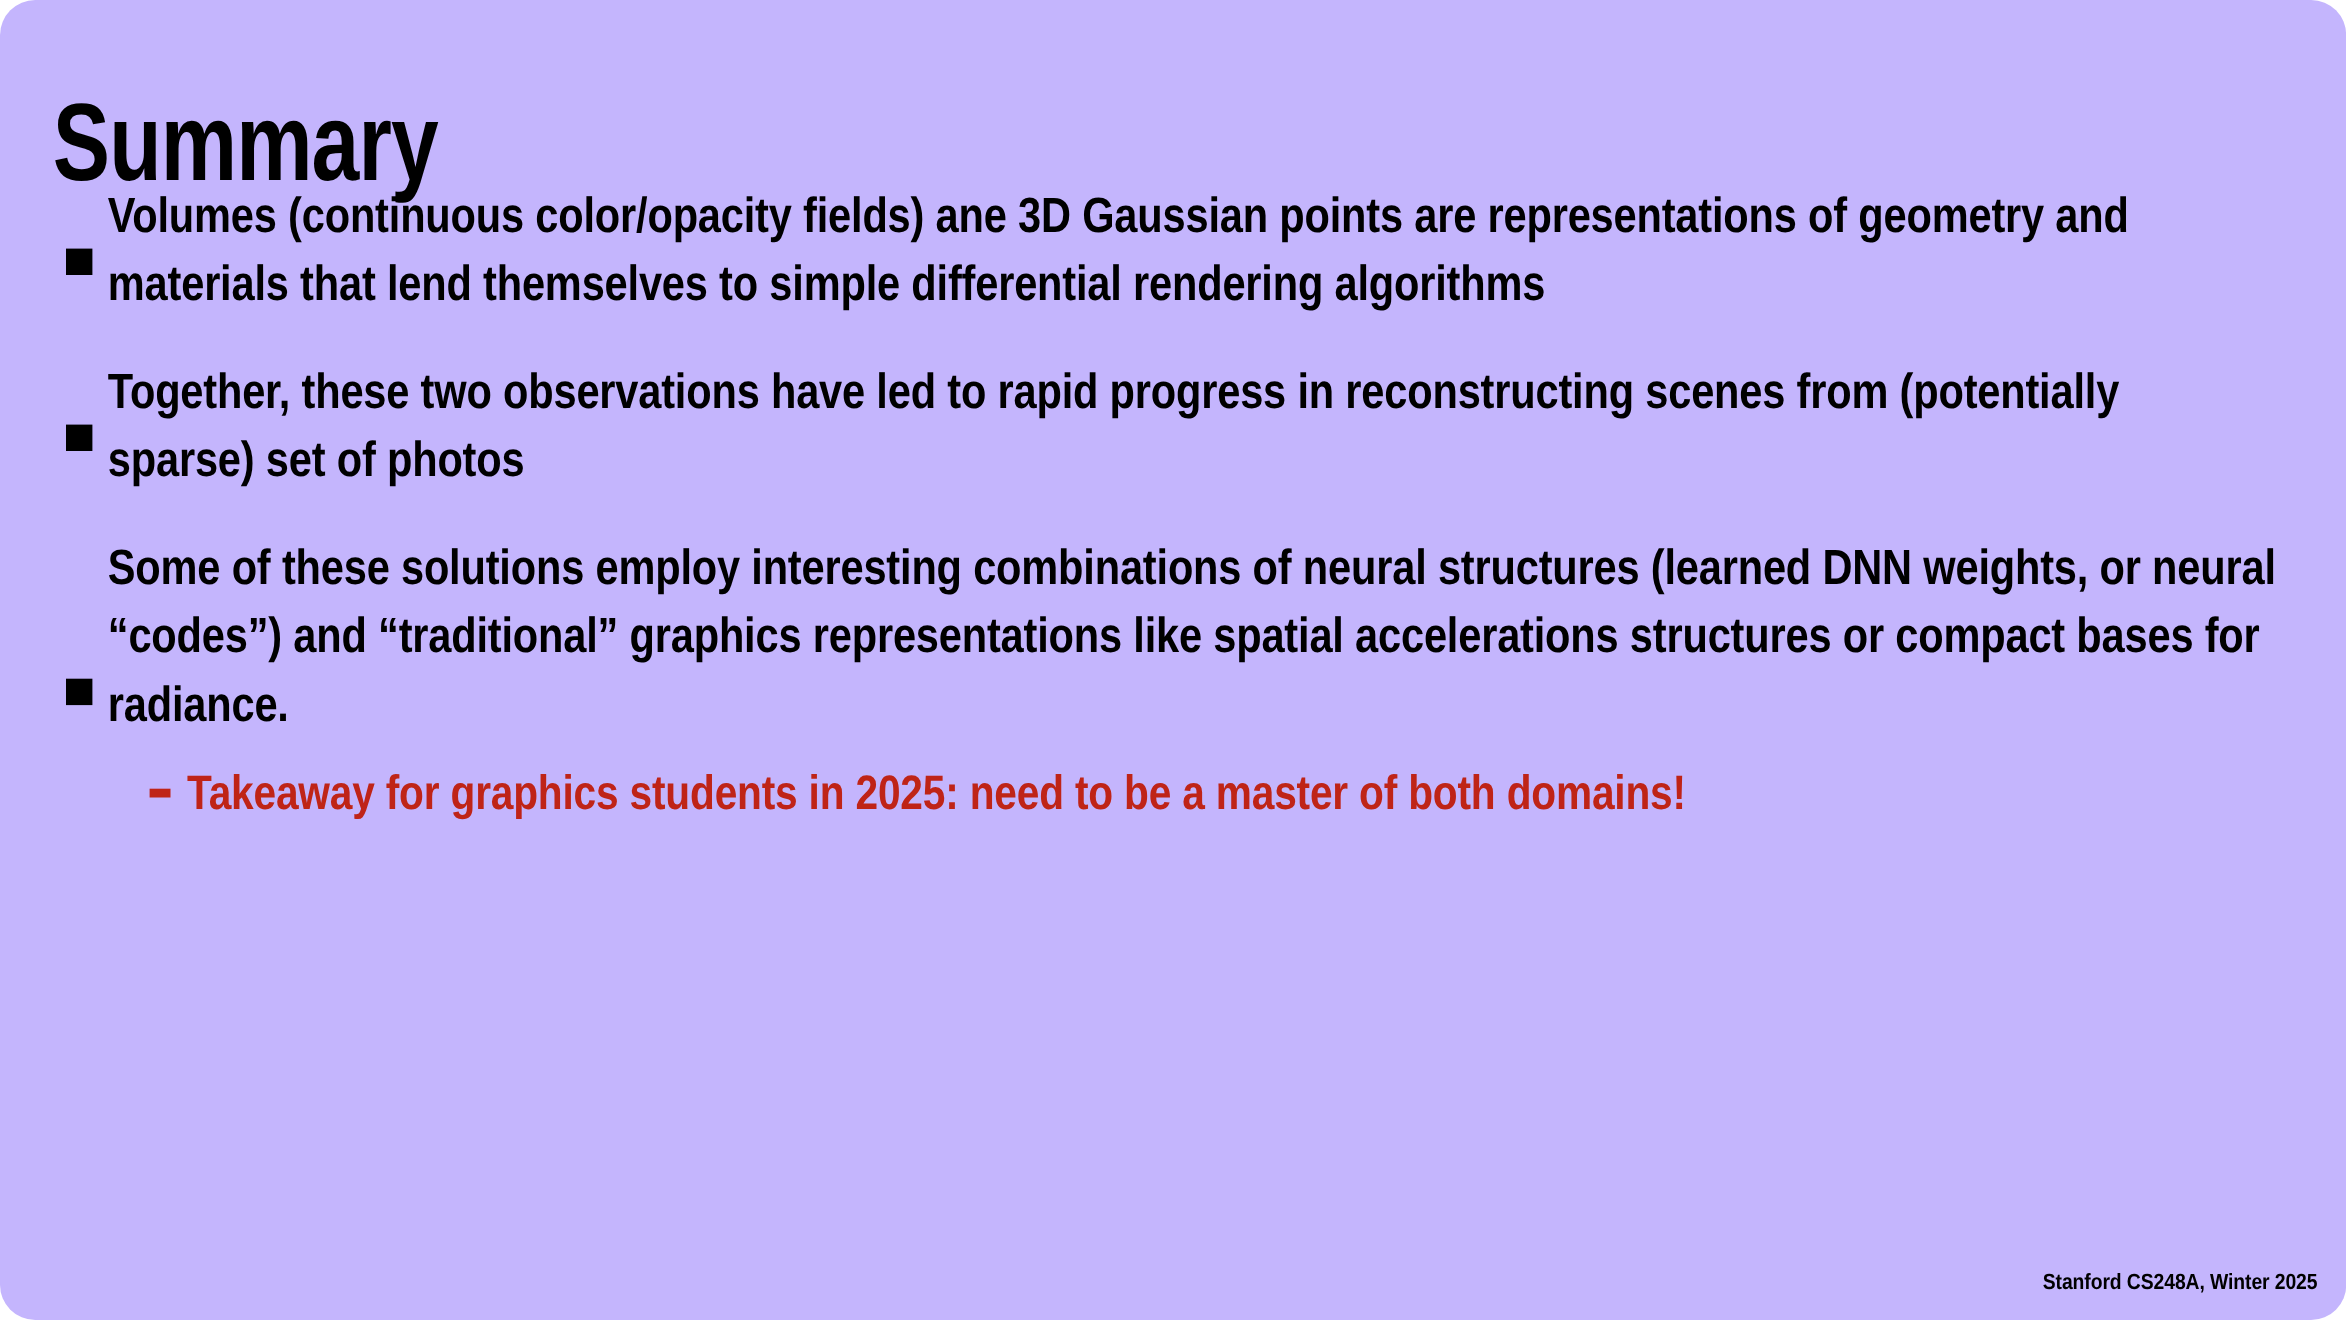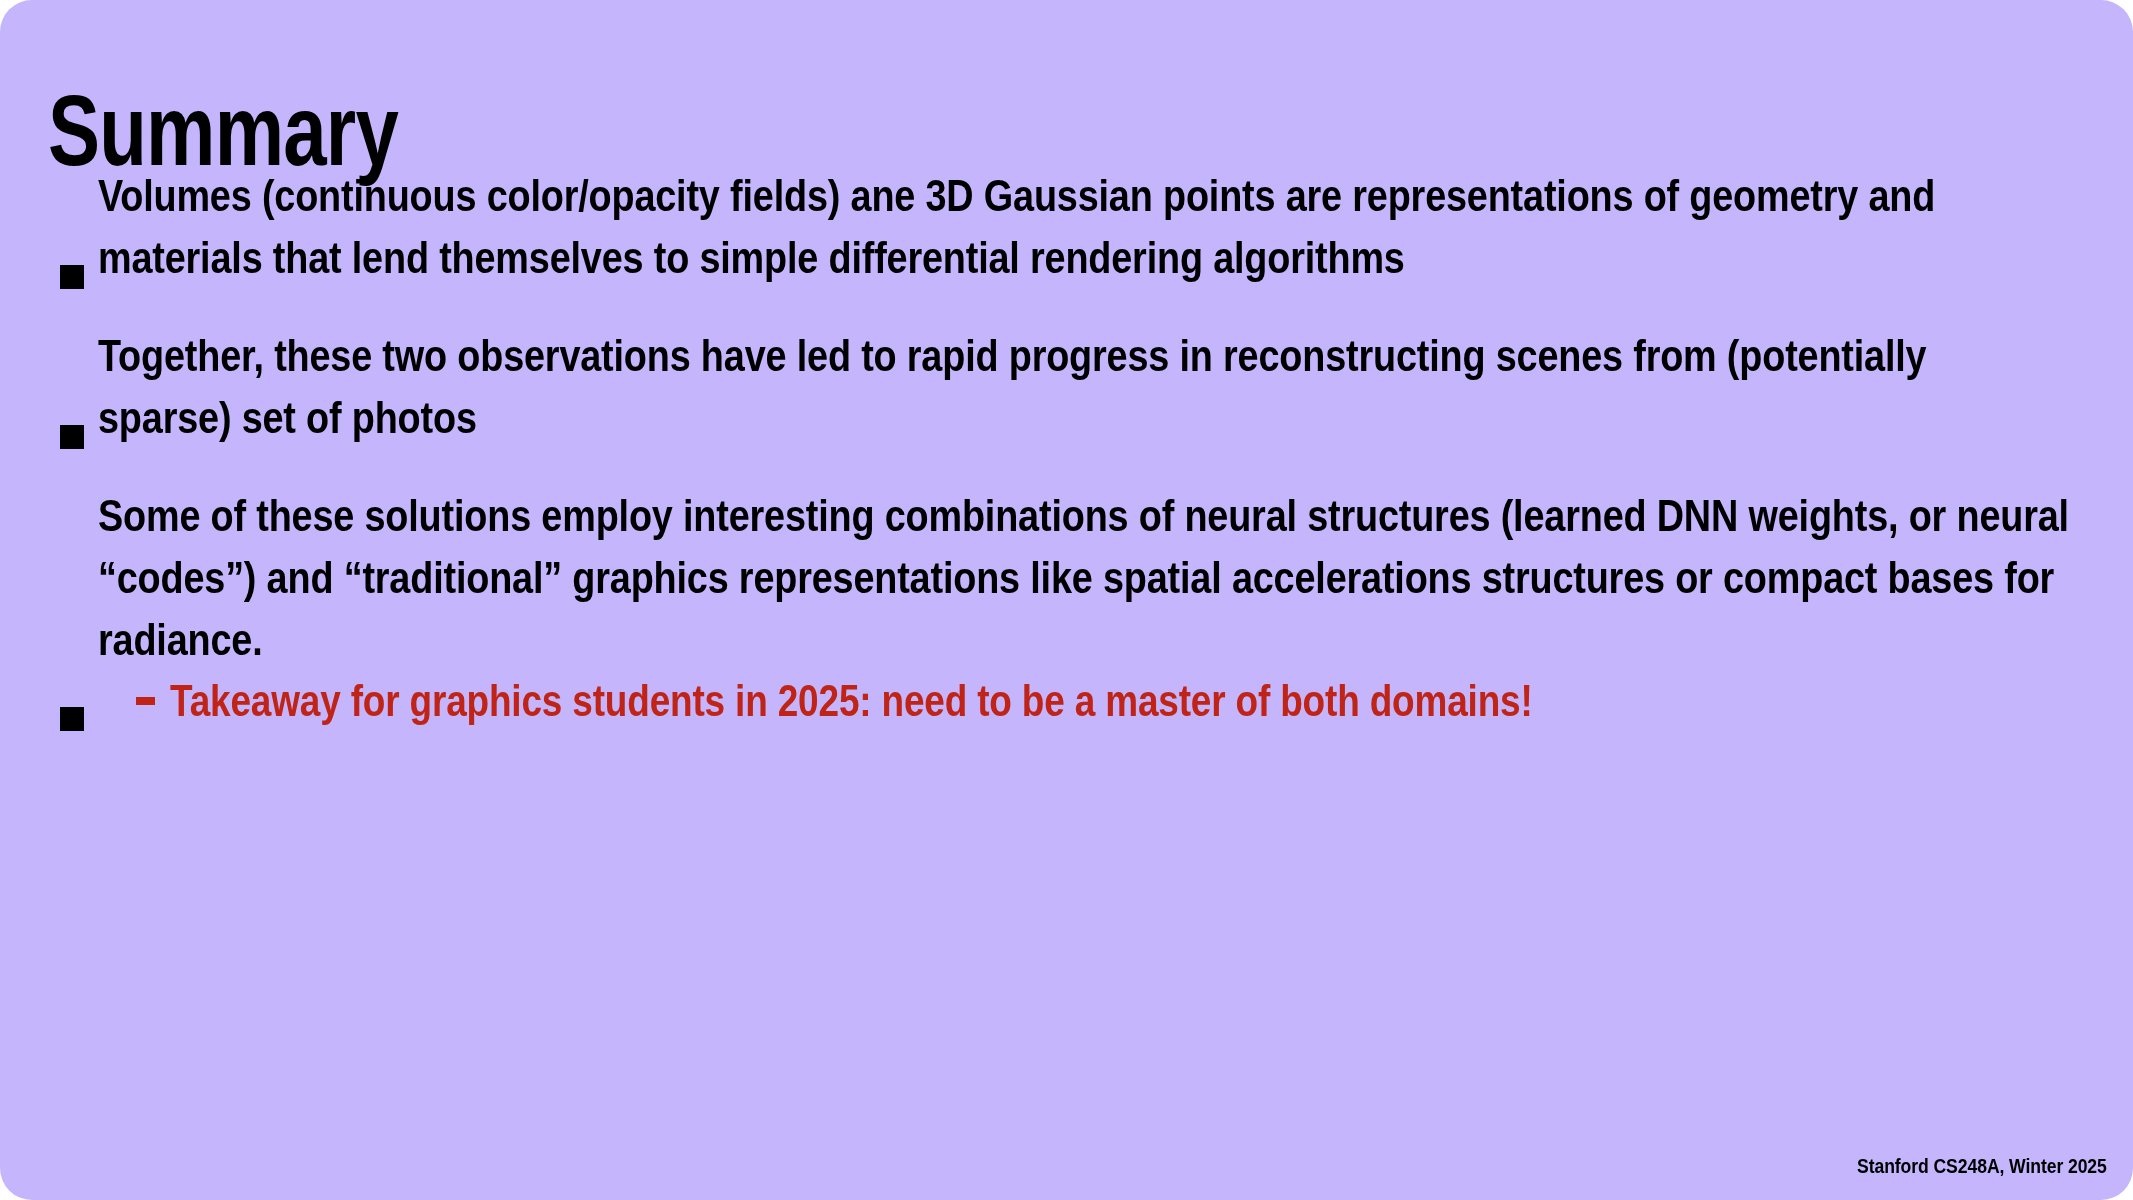--- a/index.html
+++ b/index.html
@@ -40,21 +40,21 @@
   
   .body-list {
     position: absolute;
     left: 60px;
     top: 165px;
     width: 2010px;
   }
 
   .bullet-item {
     display: flex;
-    align-items: flex-end;
+    align-items: center;
     margin-bottom: 36px;
   }
 
   .bullet-marker {
     flex: 0 0 auto;
     width: 30px;
     margin-top: 22px;
     margin-right: 8px;
   }
   .bullet-marker .sq {
@@ -78,21 +78,21 @@
     letter-spacing: -0.2px;
     transform: scaleX(0.84);
     transform-origin: left top;
     width: 119%;
   }
 
   
   .sub-item {
     display: flex;
     align-items: flex-start;
-    margin-top: 0;
+    margin-top: 20px;
     margin-left: 38px;
   }
   .sub-marker {
     flex: 0 0 auto;
     width: 26px;
     margin-top: 26px;
     margin-right: 8px;
   }
   .sub-marker .dash {
     display: block;

